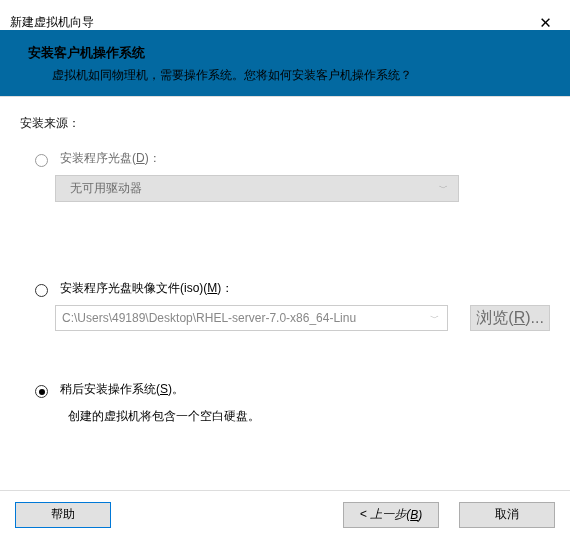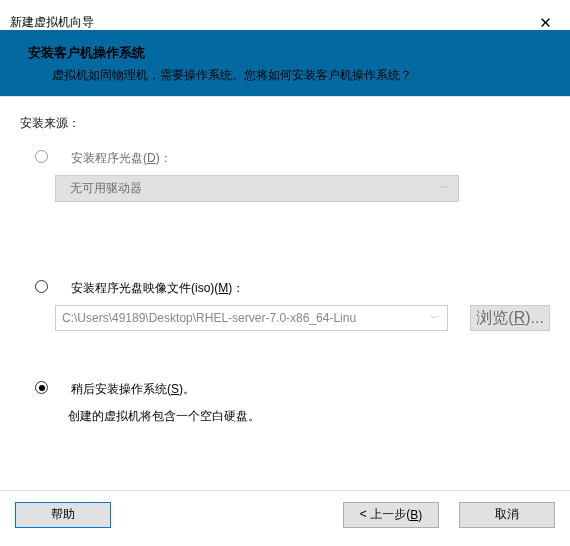--- a/index.html
+++ b/index.html
@@ -36,22 +36,22 @@
     }
     .header-title { font-weight: bold; font-size: 13px; margin-bottom: 5px; }
     .header-sub { font-size: 12px; padding-left: 24px; }
     .divider { border-top: 1px solid #ddd; }
     .content {
       padding: 18px 20px 0 20px;
     }
     .section-label { font-size: 12px; margin-bottom: 18px; color: #111; }
     .option-row {
       display: flex;
-      align-items: flex-start;
-      gap: 23px;
+      align-items: flex-end;
+      gap: 12px;
       margin-bottom: 8px;
       padding-left: 15px;
     }
     .radio {
       width: 13px; height: 13px; border-radius: 50%;
       border: 1px solid #333; background: #fff;
       display: flex; align-items: center; justify-content: center;
       flex-shrink: 0;
     }
     .radio.disabled { border-color: #999; }
@@ -137,21 +137,21 @@
       background: #e1e1e1;
       font-size: 12px;
       display: flex;
       align-items: center;
       justify-content: center;
       cursor: pointer;
       min-width: 96px;
     }
     .btn.help { border: 1px solid #0078d7; min-width: 96px; }
     .spacer { flex: 1; }
-    .btn-group { display: flex; gap: 0; }
+    .btn-group { display: flex; gap: 0; font-style: italic; }
     .btn-group .btn + .btn { margin-left: -1px; }
     .cancel-gap { margin-left: 20px; }
   </style>
 </head>
 <body>
 
 <div class="titlebar">
   <span>新建虚拟机向导</span>
   <div class="close-btn">✕</div>
 </div>

